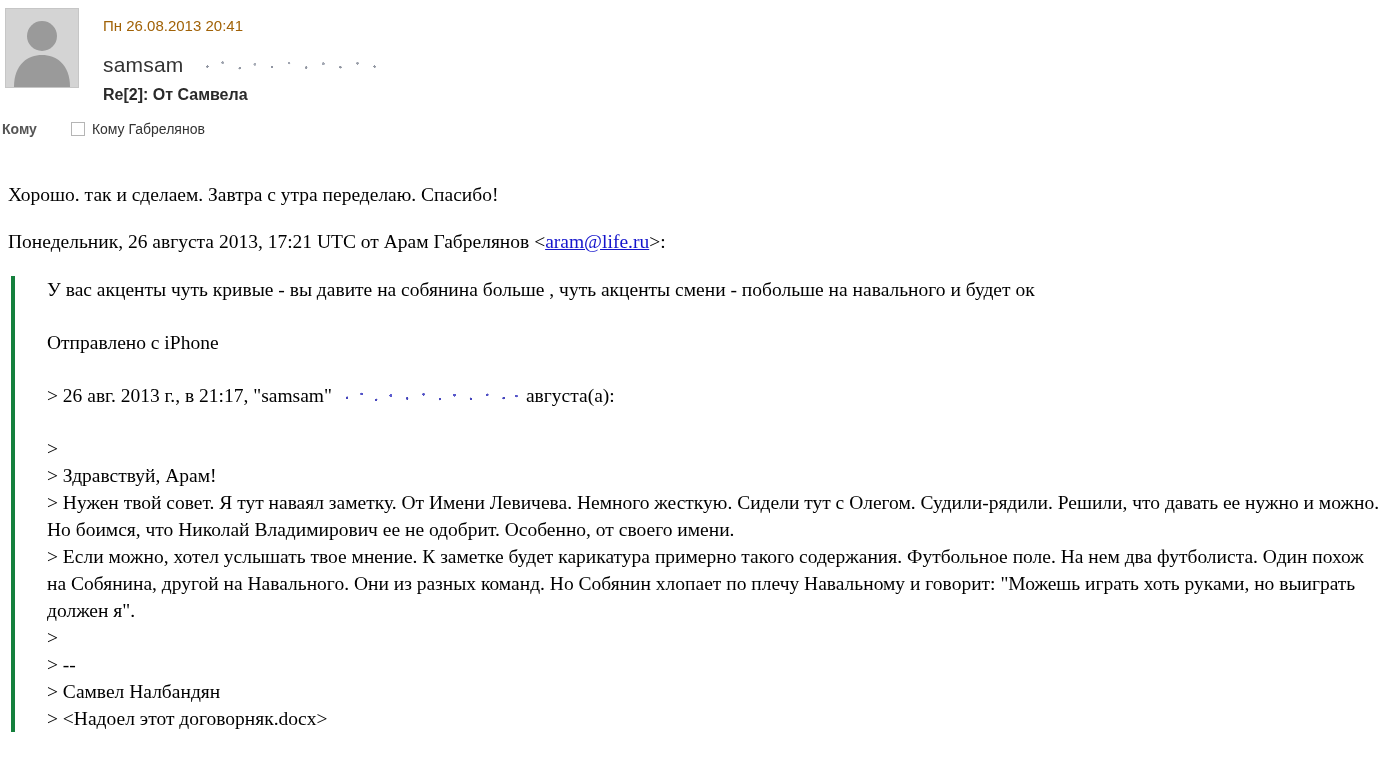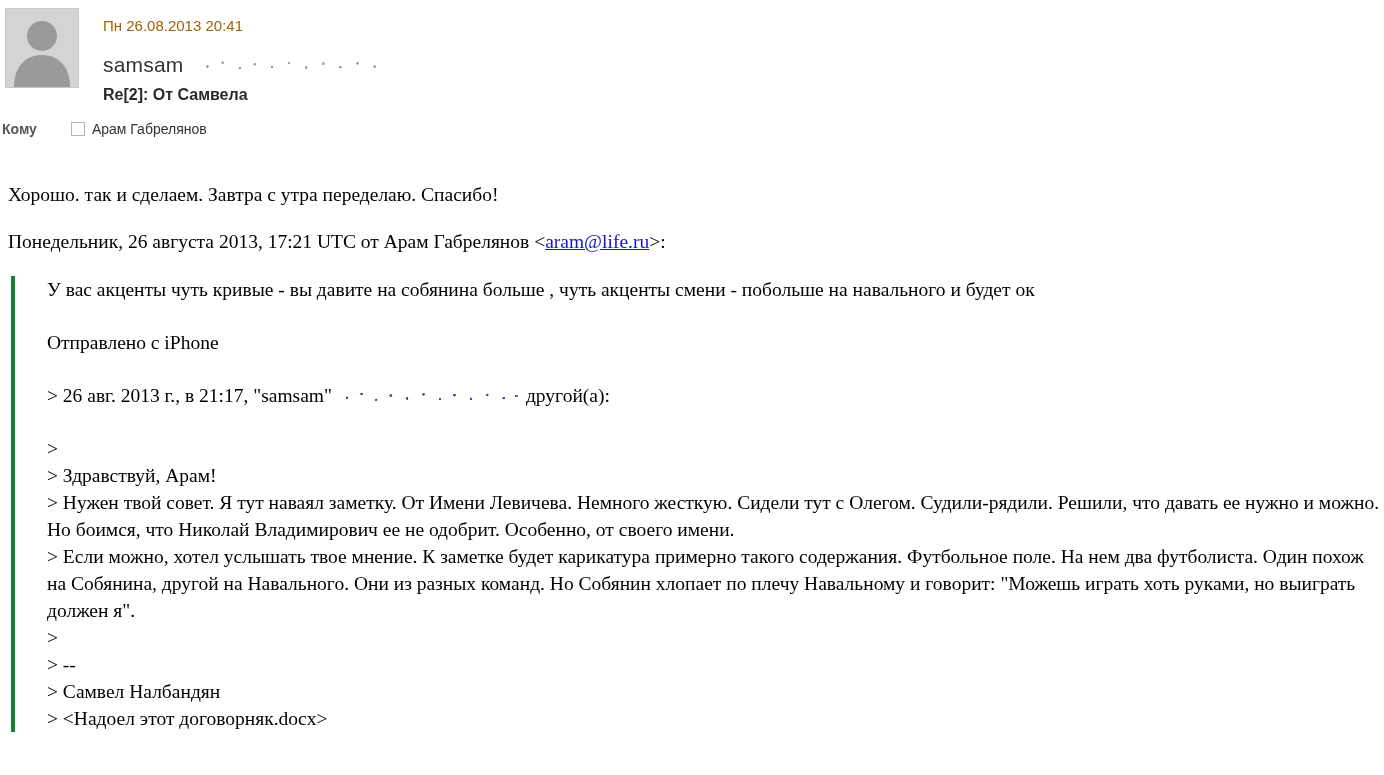--- a/index.html
+++ b/index.html
@@ -176,38 +176,38 @@
       <span class="redacted sender"></span>
     </div>
 
     <div class="subject-line">Re[2]: От Самвела</div>
   </div>
 
   <div class="to-line">
     <span class="to-label">Кому</span>
     <span class="recipient-chip">
       <span class="recipient-box"></span>
-      <span class="recipient-name">Арам Габрелянов</span>
+      <span class="recipient-name">Кому Габрелянов</span>
     </span>
   </div>
 </div>
 
 <div class="mail-body">
 
   <p class="reply-text">Хорошо. так и сделаем. Завтра с утра переделаю. Спасибо!</p>
 
   <p class="quote-intro">
     <span>Понедельник, 26 августа 2013, 17:21 UTC от Арам Габрелянов &lt;</span><a href="#">aram@life.ru</a><span>&gt;:</span>
   </p>
 
   <div class="quote-block">
     <p>У вас акценты чуть кривые - вы давите на собянина больше , чуть акценты смени - побольше на навального и будет ок</p>
     <p>Отправлено с iPhone</p>
     <p>
-      <span>&gt; 26 авг. 2013 г., в 21:17, "samsam"</span><span class="redacted inline"></span><span>другой(а):</span>
+      <span>&gt; 26 авг. 2013 г., в 21:17, "samsam"</span><span class="redacted inline"></span><span>августа(а):</span>
     </p>
     <p class="quote-lines">&gt; 
 &gt; Здравствуй, Арам!
 &gt; Нужен твой совет. Я тут наваял заметку. От Имени Левичева. Немного жесткую. Сидели тут с Олегом. Судили-рядили. Решили, что давать ее нужно и можно. Но боимся, что Николай Владимирович ее не одобрит. Особенно, от своего имени.
 &gt; Если можно, хотел услышать твое мнение. К заметке будет карикатура примерно такого содержания. Футбольное поле. На нем два футболиста. Один похож на Собянина, другой на Навального. Они из разных команд. Но Собянин хлопает по плечу Навальному и говорит: "Можешь играть хоть руками, но выиграть должен я".
 &gt; 
 &gt; --
 &gt; Самвел Налбандян
 &gt; &lt;Надоел этот договорняк.docx&gt;</p>
   </div>

